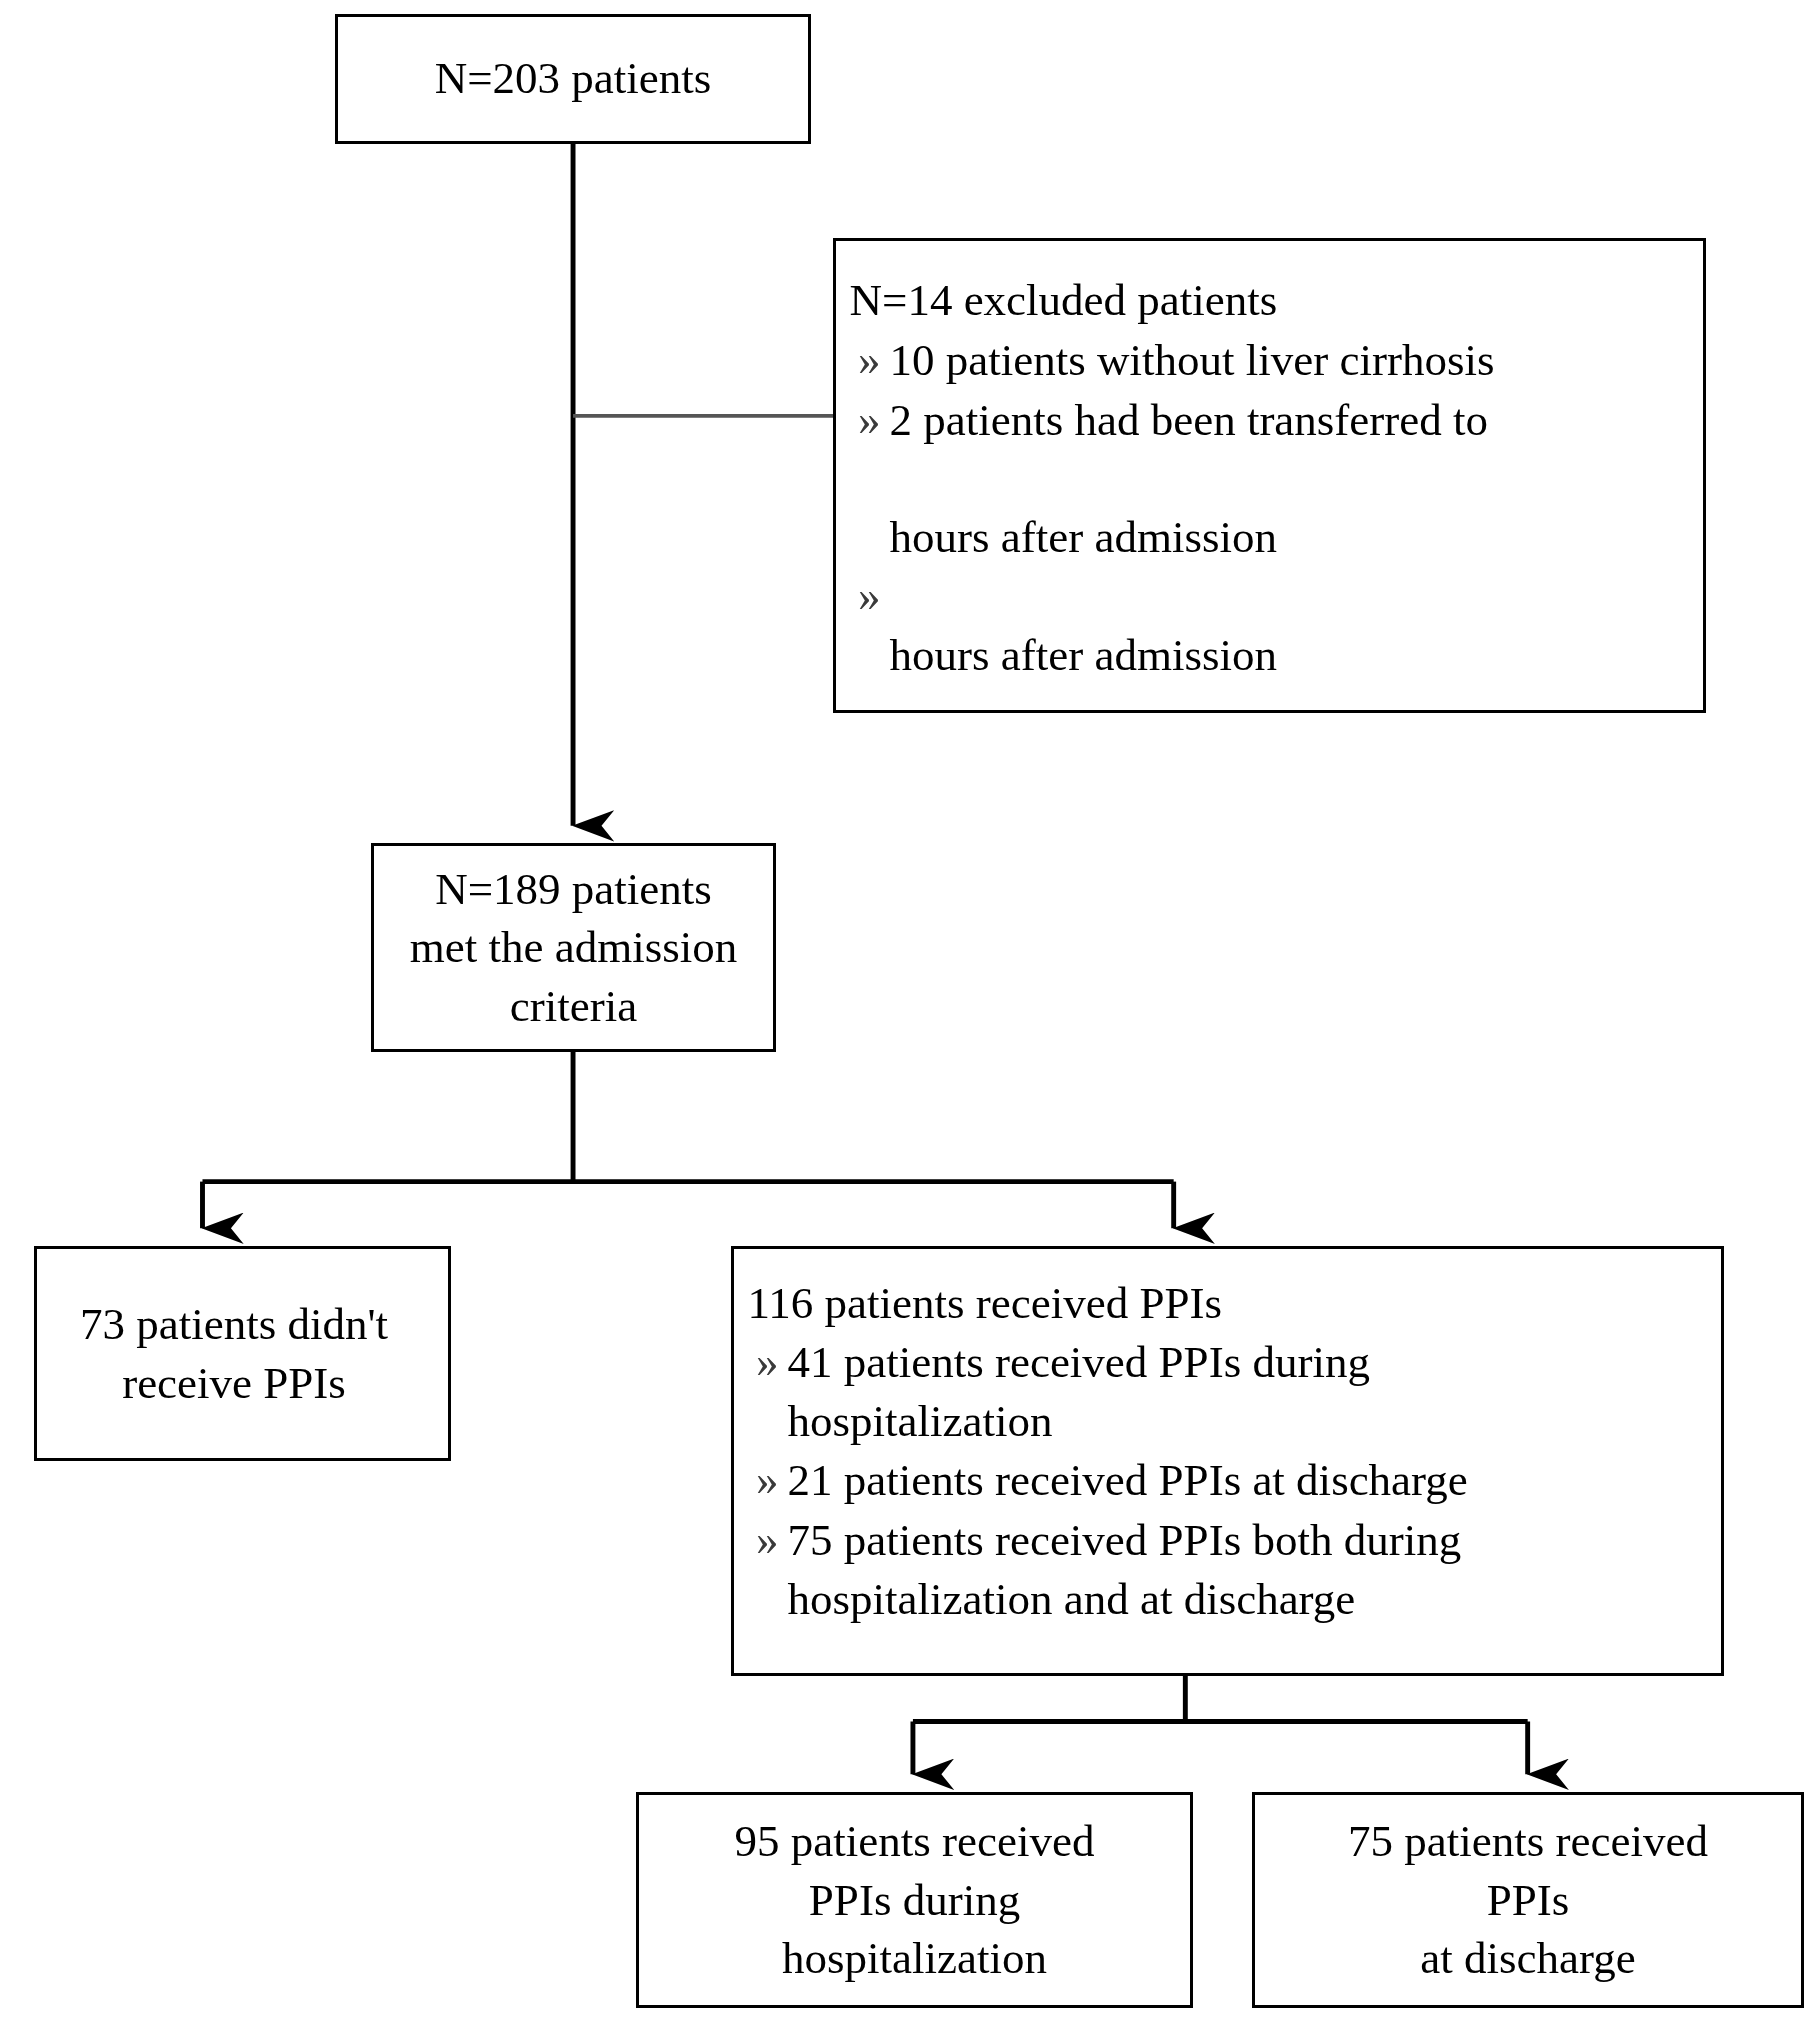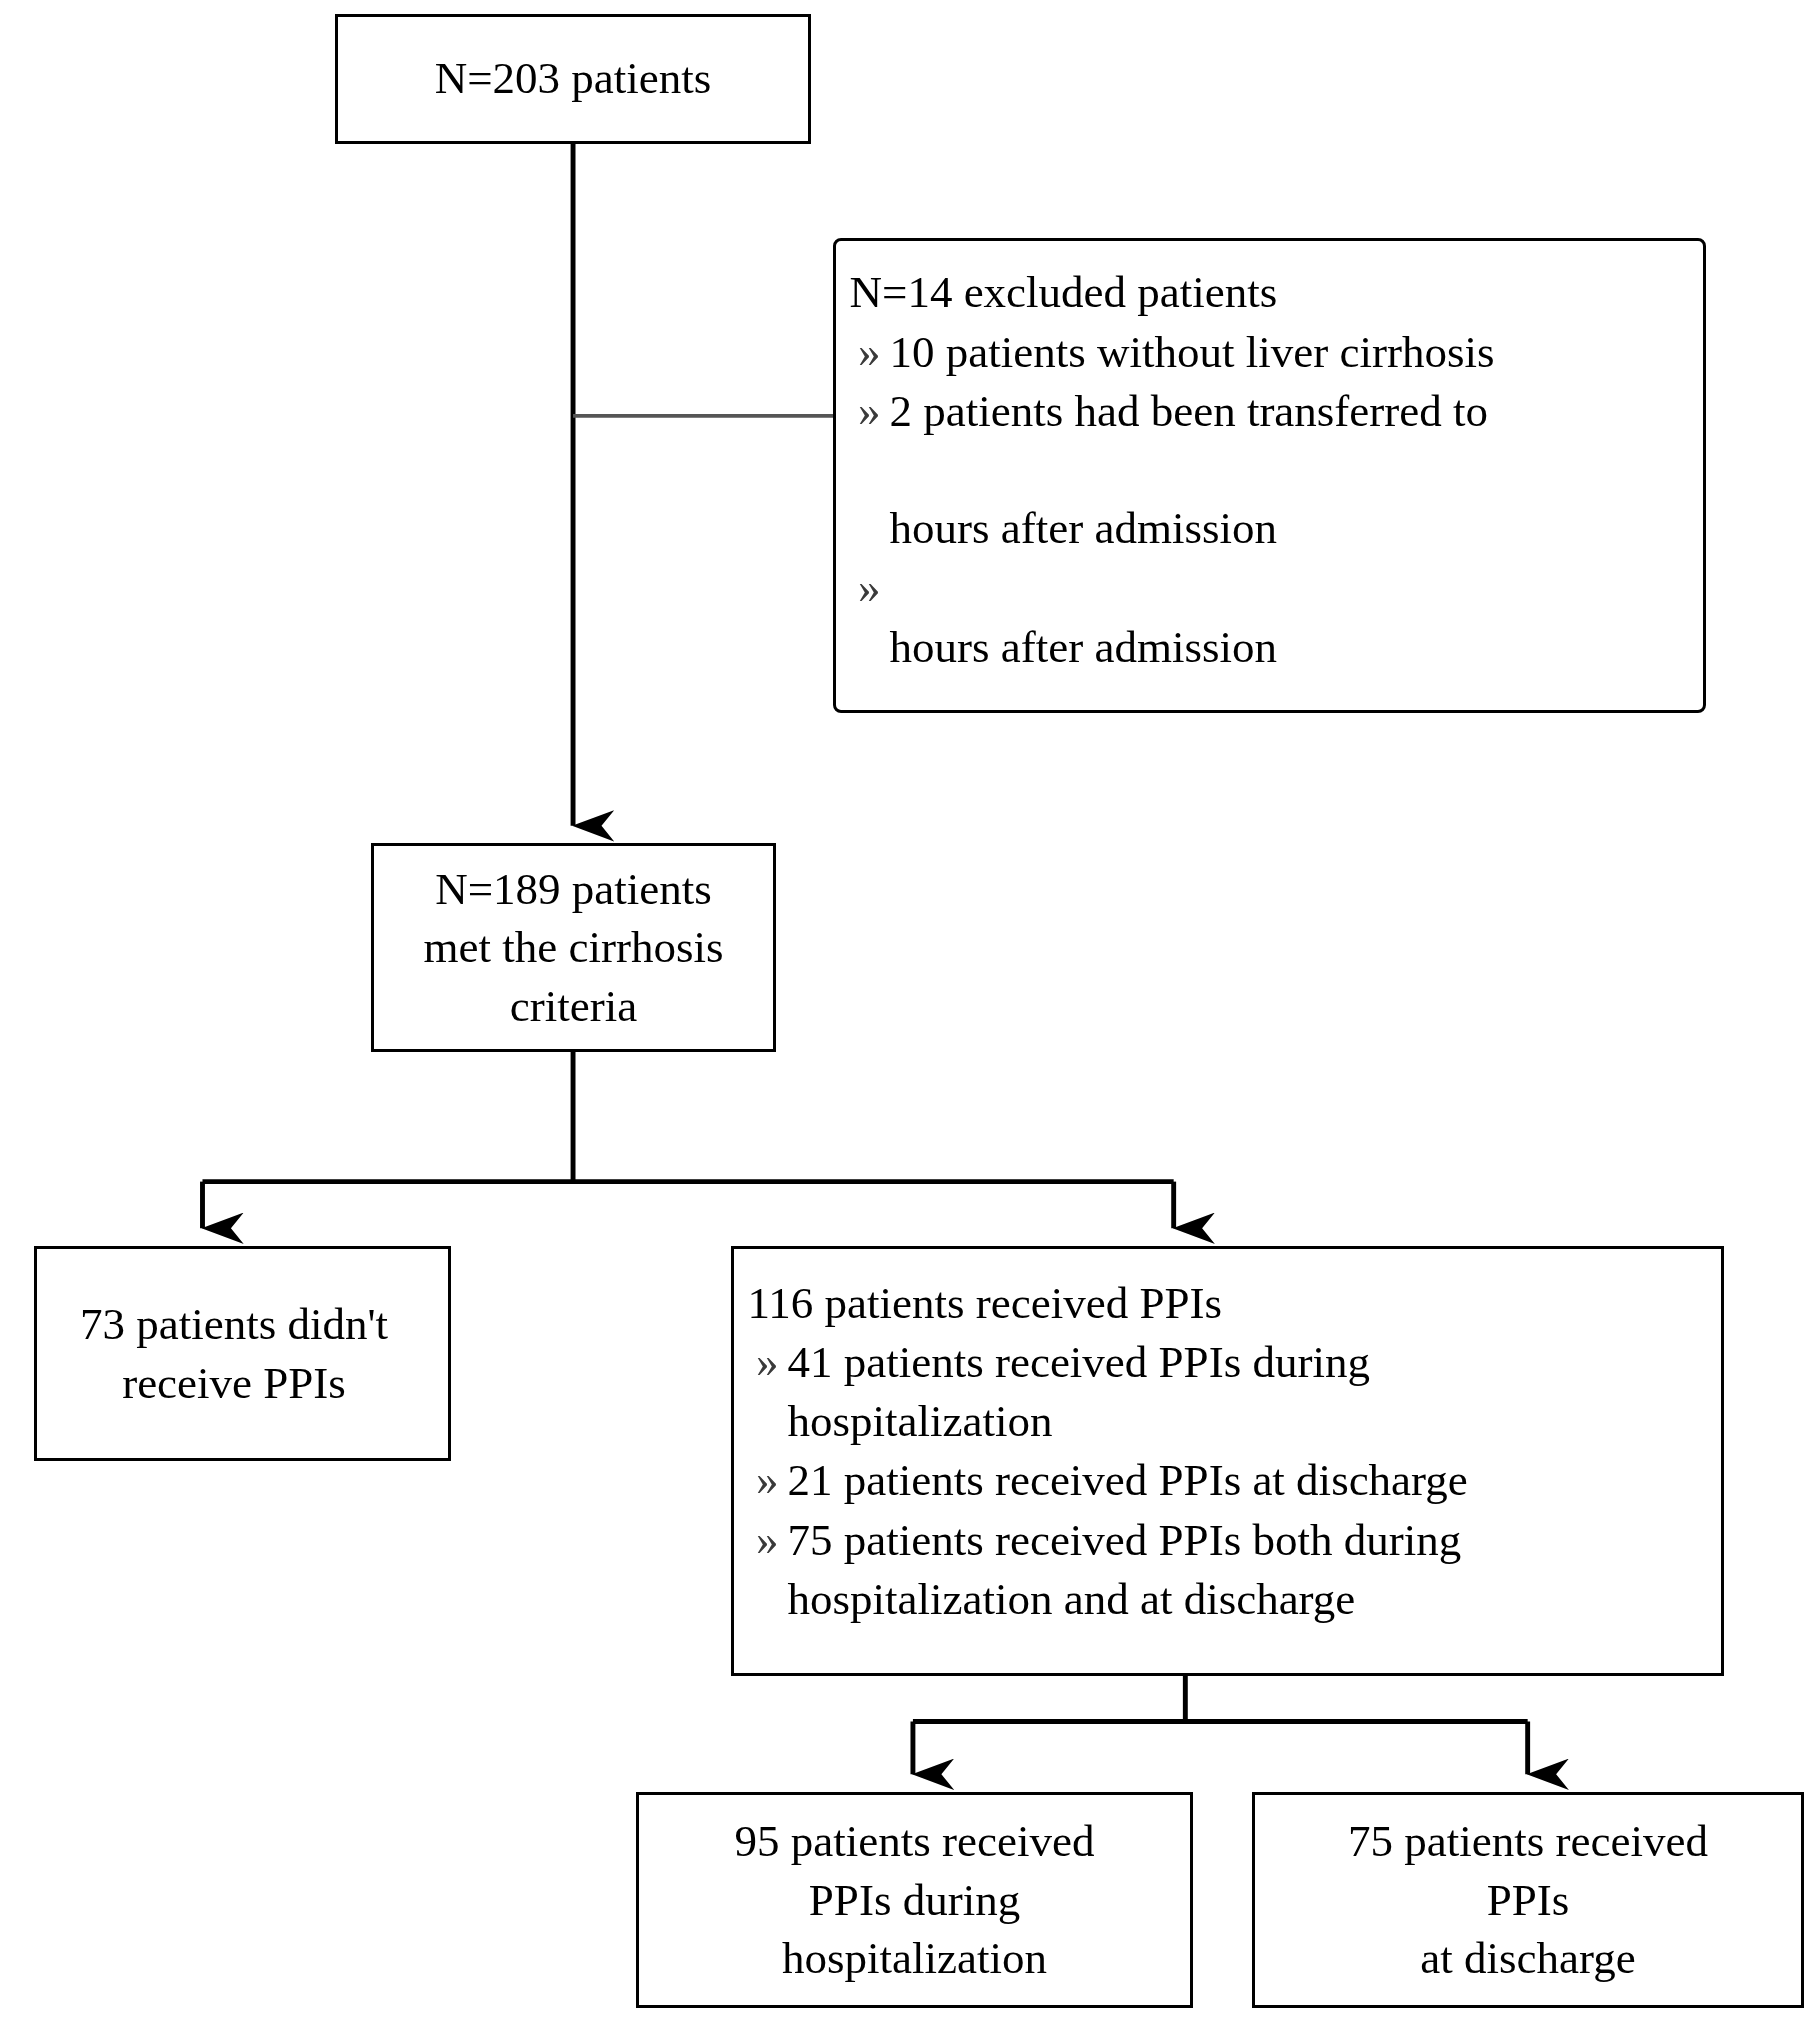--- a/index.html
+++ b/index.html
@@ -34,22 +34,21 @@
 
   
   #node-total {
     left: 335px; top: 13.5px; width: 476px; height: 130px;
     font-size: 45px; line-height: 1.12;
   }
   #node-excluded {
     left: 833px; top: 238px; width: 873px; height: 475px;
     font-size: 45px; line-height: 1.30;
     padding: 22px 16px 16px 13.5px;
-    justify-content: flex-start;
-    border-radius: 8px;
+    justify-content: center;
   }
   #node-included {
     left: 371px; top: 843px; width: 405px; height: 209px;
     font-size: 45px; line-height: 1.30;
   }
   #node-noppi {
     left: 34px; top: 1246px; width: 417px; height: 215px;
     font-size: 45px; line-height: 1.30;
   }
   #node-ppi {
@@ -154,21 +153,21 @@
           <br>
           <span class="line">hours after admission</span>
         </li>
       </ul>
     </div>
   </div>
 
   <div class="node centered" id="node-included">
     <div class="body">
       <div class="line">N=189 patients</div>
-      <div class="line">met the cirrhosis</div>
+      <div class="line">met the admission</div>
       <div class="line">criteria</div>
     </div>
   </div>
 
   <div class="node centered" id="node-noppi">
     <div class="body">
       <div class="line">73 patients didn't</div>
       <div class="line">receive PPIs</div>
     </div>
   </div>

